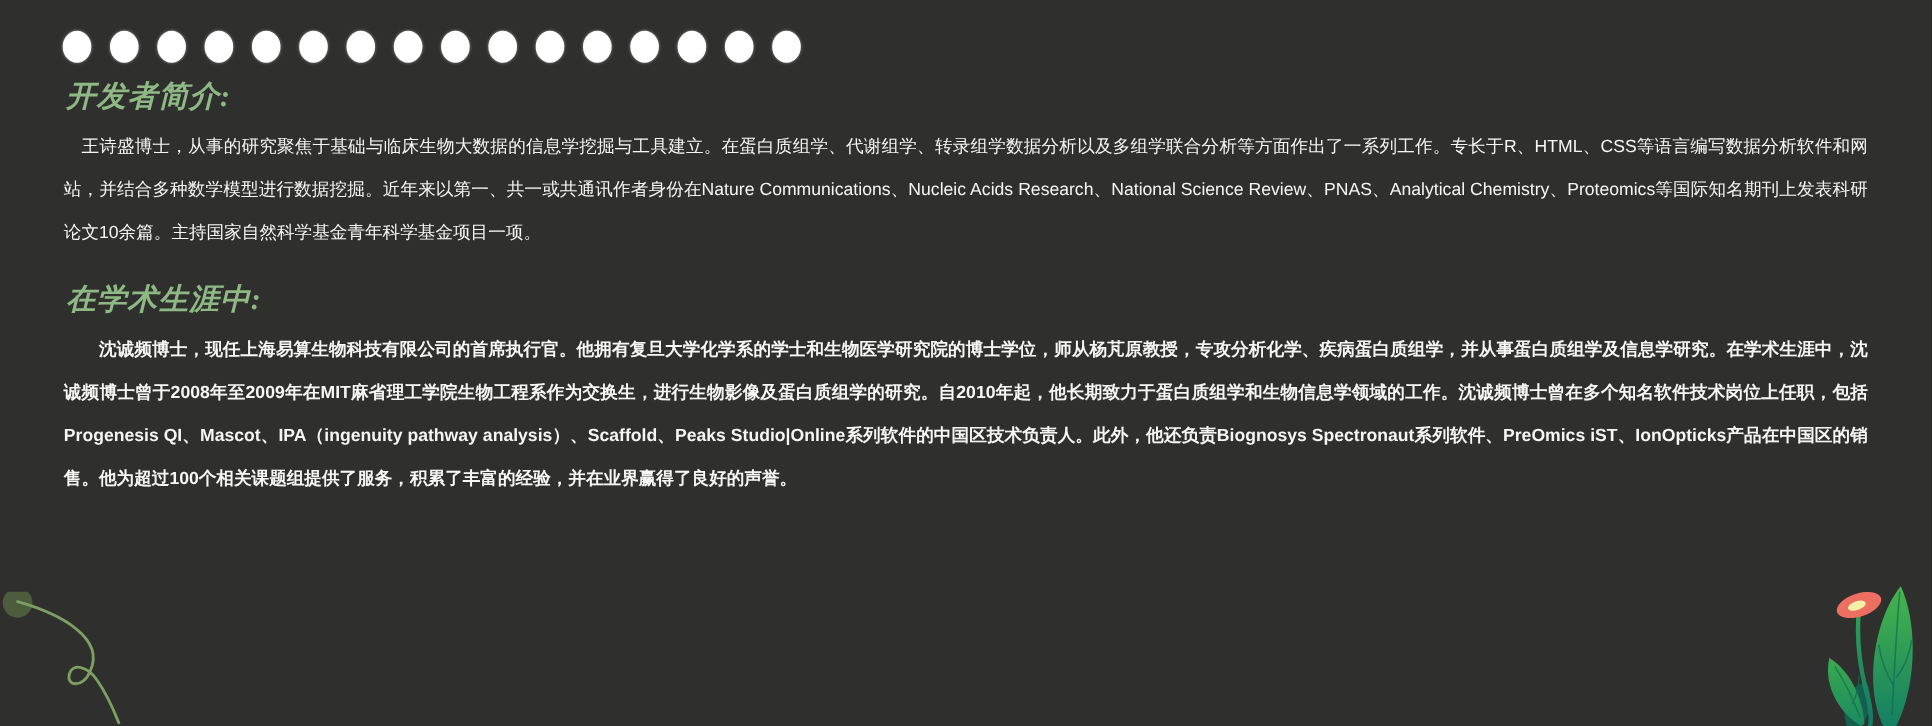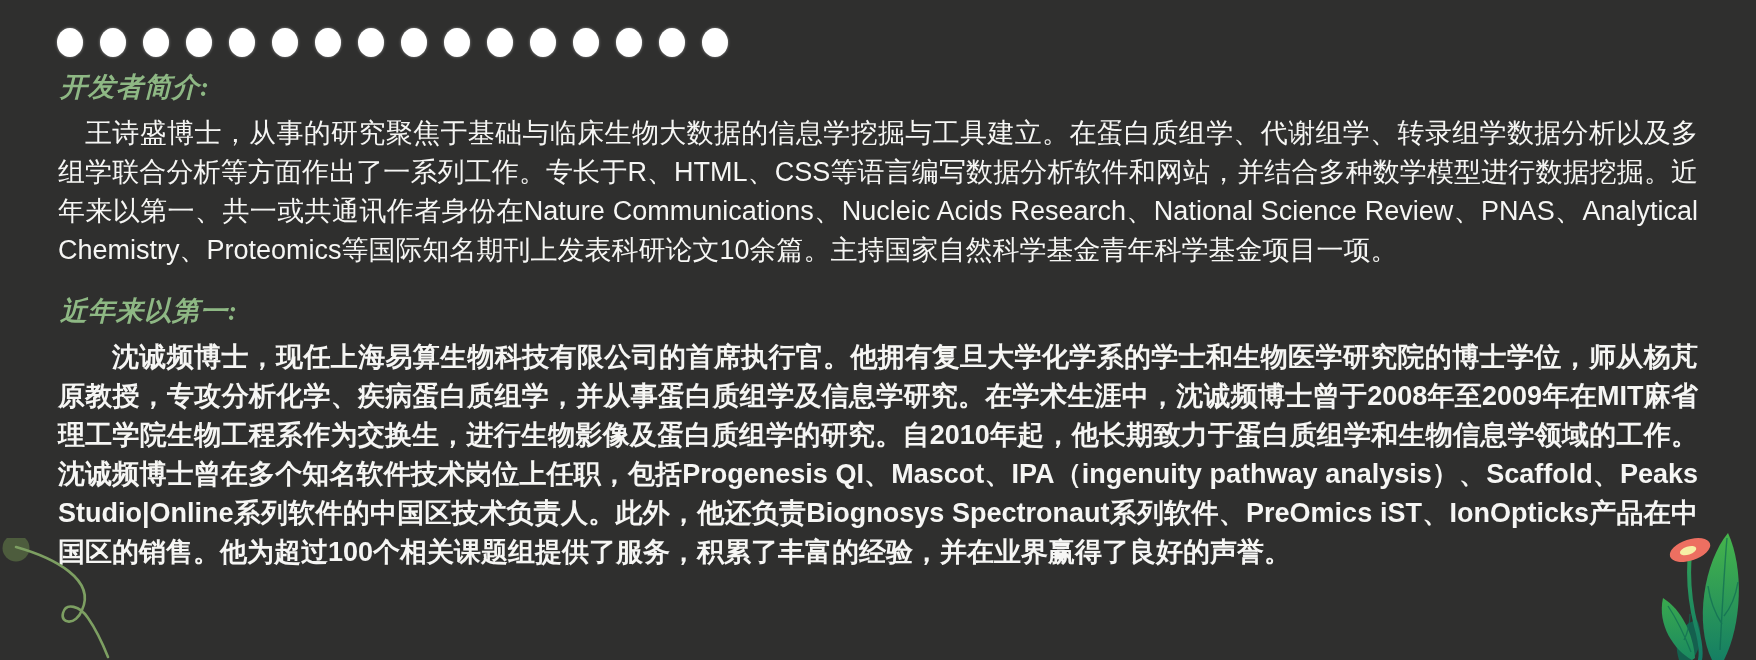--- a/index.html
+++ b/index.html
@@ -28,21 +28,21 @@
   .sec-heading{
     font-family:"Liberation Serif","DejaVu Serif",serif;
     font-style:italic;font-weight:bold;
     font-size:27px;line-height:30px;
     color:#8eb884;
     letter-spacing:1px;
     margin:0 0 12px 2px;
   }
   .sec-body{
     color:#f6f6f4;
-    font-size:27px;
+    font-size:16px;
     line-height:39px;
     text-align:justify;
     text-align-last:left;
     margin:0 0 26px 0;
   }
   .sec-body.indent-1{text-indent:1em;}
   .sec-body.indent-2{text-indent:2em;font-weight:bold;}
   .section-partner{margin-top:8px;}
   
   .vine-wrap{position:absolute;left:0;bottom:0;width:120px;height:122px;}
@@ -74,21 +74,21 @@
     </div>
 
   <div class="content">
 
     <div class="section-developer">
       <h2 class="sec-heading">开发者简介:</h2>
       <p class="sec-body indent-1">王诗盛博士，从事的研究聚焦于基础与临床生物大数据的信息学挖掘与工具建立。在蛋白质组学、代谢组学、转录组学数据分析以及多组学联合分析等方面作出了一系列工作。专长于R、HTML、CSS等语言编写数据分析软件和网站，并结合多种数学模型进行数据挖掘。近年来以第一、共一或共通讯作者身份在Nature Communications、Nucleic Acids Research、National Science Review、PNAS、Analytical Chemistry、Proteomics等国际知名期刊上发表科研论文10余篇。主持国家自然科学基金青年科学基金项目一项。</p>
     </div>
 
     <div class="section-partner">
-      <h2 class="sec-heading">近年来以第一:</h2>
+      <h2 class="sec-heading">在学术生涯中:</h2>
       <p class="sec-body indent-2">沈诚频博士，现任上海易算生物科技有限公司的首席执行官。他拥有复旦大学化学系的学士和生物医学研究院的博士学位，师从杨芃原教授，专攻分析化学、疾病蛋白质组学，并从事蛋白质组学及信息学研究。在学术生涯中，沈诚频博士曾于2008年至2009年在MIT麻省理工学院生物工程系作为交换生，进行生物影像及蛋白质组学的研究。自2010年起，他长期致力于蛋白质组学和生物信息学领域的工作。沈诚频博士曾在多个知名软件技术岗位上任职，包括Progenesis QI、Mascot、IPA（ingenuity pathway analysis）、Scaffold、Peaks Studio|Online系列软件的中国区技术负责人。此外，他还负责Biognosys Spectronaut系列软件、PreOmics iST、IonOpticks产品在中国区的销售。他为超过100个相关课题组提供了服务，积累了丰富的经验，并在业界赢得了良好的声誉。</p>
     </div>
 
   </div>
 
   <div class="vine-wrap">
     <svg width="120" height="122" viewBox="0 0 120 122" xmlns="http://www.w3.org/2000/svg">
       <circle cx="16" cy="10" r="13.5" fill="#52643f" opacity="0.85"></circle>
       <path d="M16,9 C55,20 96,42 82,72 C76,88 60,86 63,75 C66,64 80,68 88,80 C95,90 102,104 108,119" fill="none" stroke="#7d9f62" stroke-width="2.6" stroke-linecap="round"></path>
     </svg>

